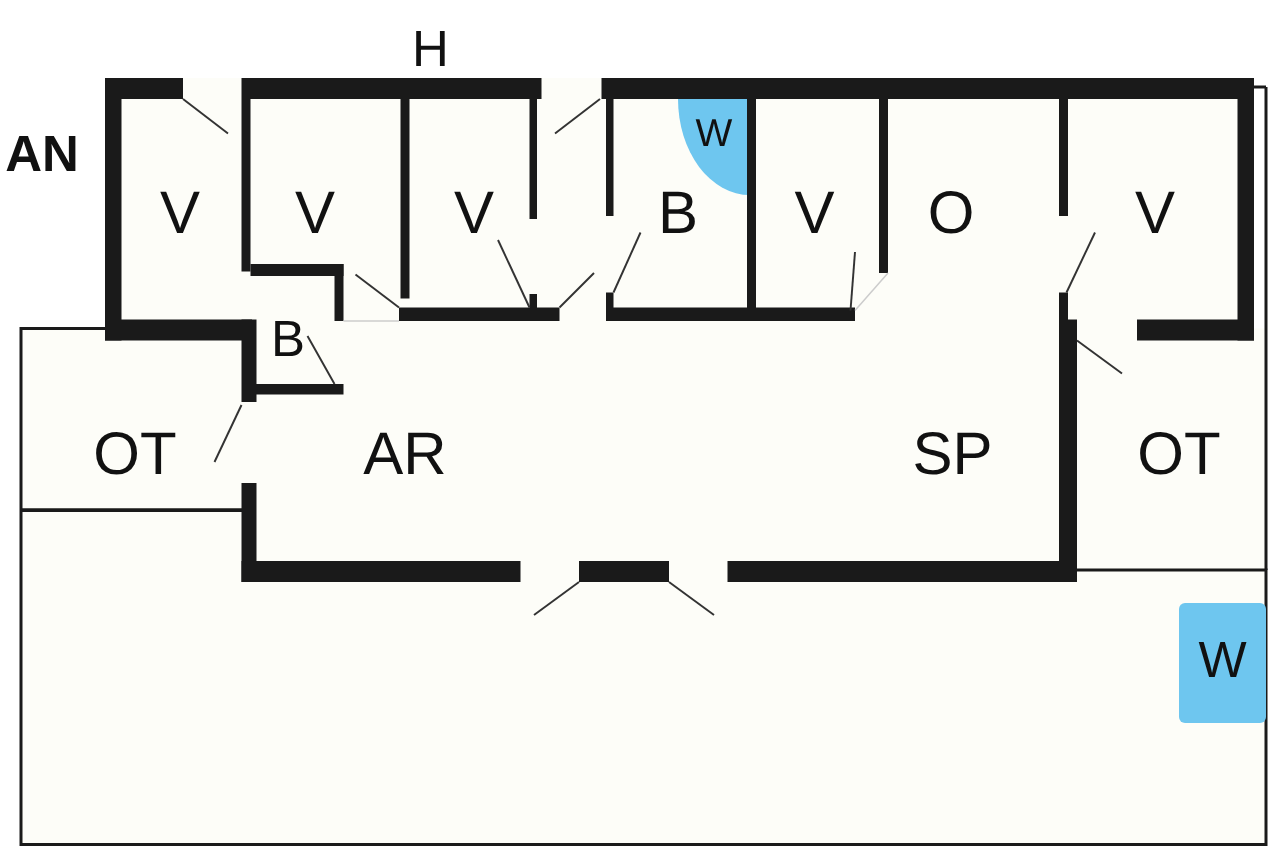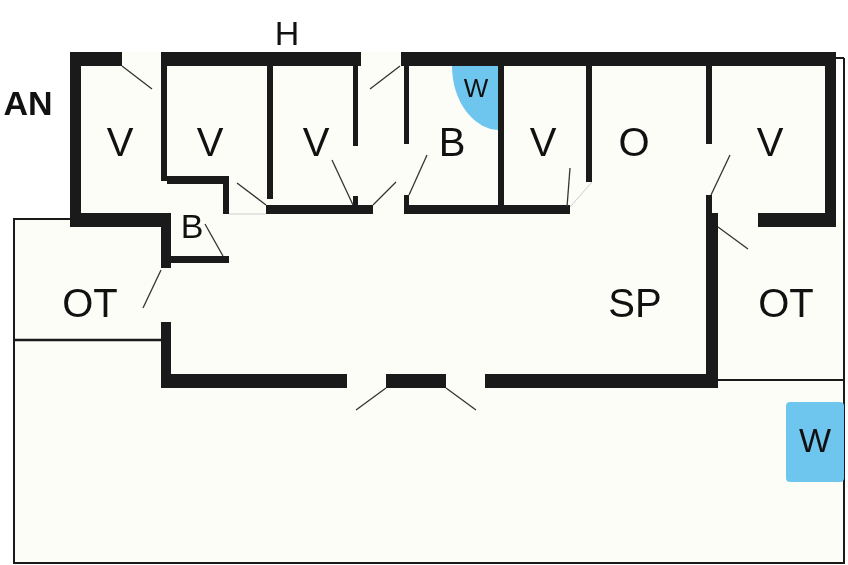--- a/index.html
+++ b/index.html
@@ -89,18 +89,19 @@
 
 <div class="lbl" style="left:120px;top:142px;">V</div>
 <div class="lbl" style="left:210px;top:142px;">V</div>
 <div class="lbl" style="left:316px;top:142px;">V</div>
 <div class="lbl" style="left:452px;top:142px;">B</div>
 <div class="lbl" style="left:543px;top:142px;">V</div>
 <div class="lbl" style="left:634px;top:142px;">O</div>
 <div class="lbl" style="left:770px;top:142px;">V</div>
 <div class="lbl med" style="left:192px;top:226px;">B</div>
 <div class="lbl" style="left:90px;top:303px;">OT</div>
+<div class="lbl" style="left:270px;top:303px;">AR</div>
 <div class="lbl" style="left:635px;top:303px;text-align:right;">SP</div>
 <div class="lbl" style="left:786px;top:303px;">OT</div>
 
 <div class="lbl small" style="left:476px;top:88px;">W</div>
 <div class="lbl med" style="left:815px;top:440px;">W</div>
 </div>
 
 </body></html>

